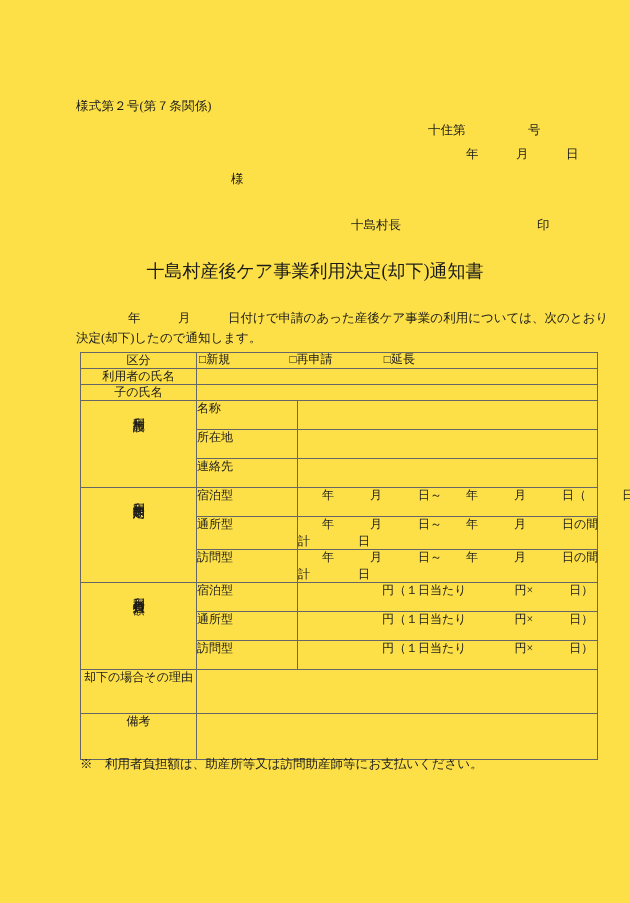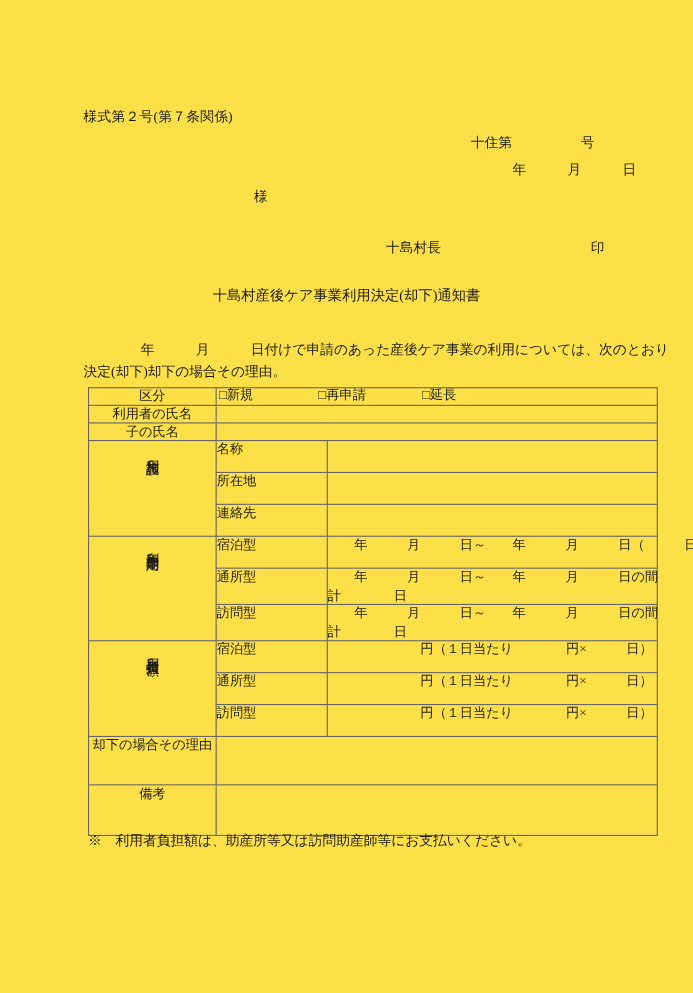--- a/index.html
+++ b/index.html
@@ -60,21 +60,21 @@
     top: 219px;
     font-size: 12.5px;
   }
 
   
   .doc-title {
     left: 0;
     top: 262px;
     width: 630px;
     text-align: center;
-    font-size: 13px;
+    font-size: 18px;
     white-space: pre;
   }
 
   
   .intro-line1 {
     left: 128px;
     top: 312px;
     font-size: 12.5px;
   }
   .intro-line2 {
@@ -168,21 +168,21 @@
   <div class="abs form-no">様式第２号(第７条関係)</div>
   <div class="abs doc-number">十住第　　　　　号</div>
   <div class="abs doc-date">年　　　月　　　日</div>
   <div class="abs addressee">様</div>
   <div class="abs issuer">十島村長</div>
   <div class="abs issuer-seal">印</div>
 
   <div class="abs doc-title">十島村産後ケア事業利用決定(却下)通知書</div>
 
   <div class="abs intro-line1">年　　　月　　　日付けで申請のあった産後ケア事業の利用については、次のとおり</div>
-  <div class="abs intro-line2">決定(却下)却下の場合その理由。</div>
+  <div class="abs intro-line2">決定(却下)したので通知します。</div>
 
   <table class="form-table">
     <colgroup>
       <col style="width:116px">
       <col style="width:101px">
       <col style="width:300px">
     </colgroup>
     <tbody>
 
       <tr>

